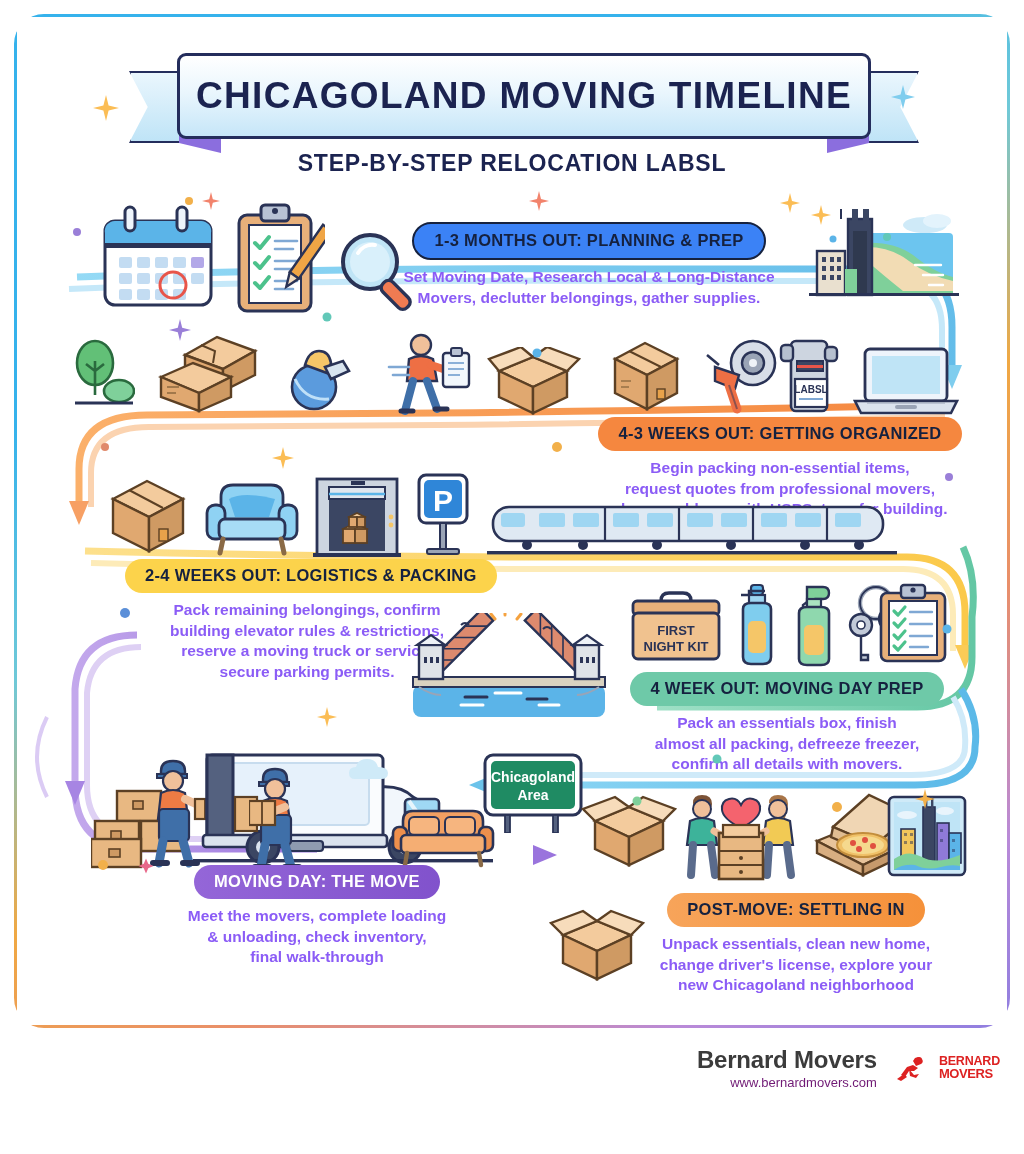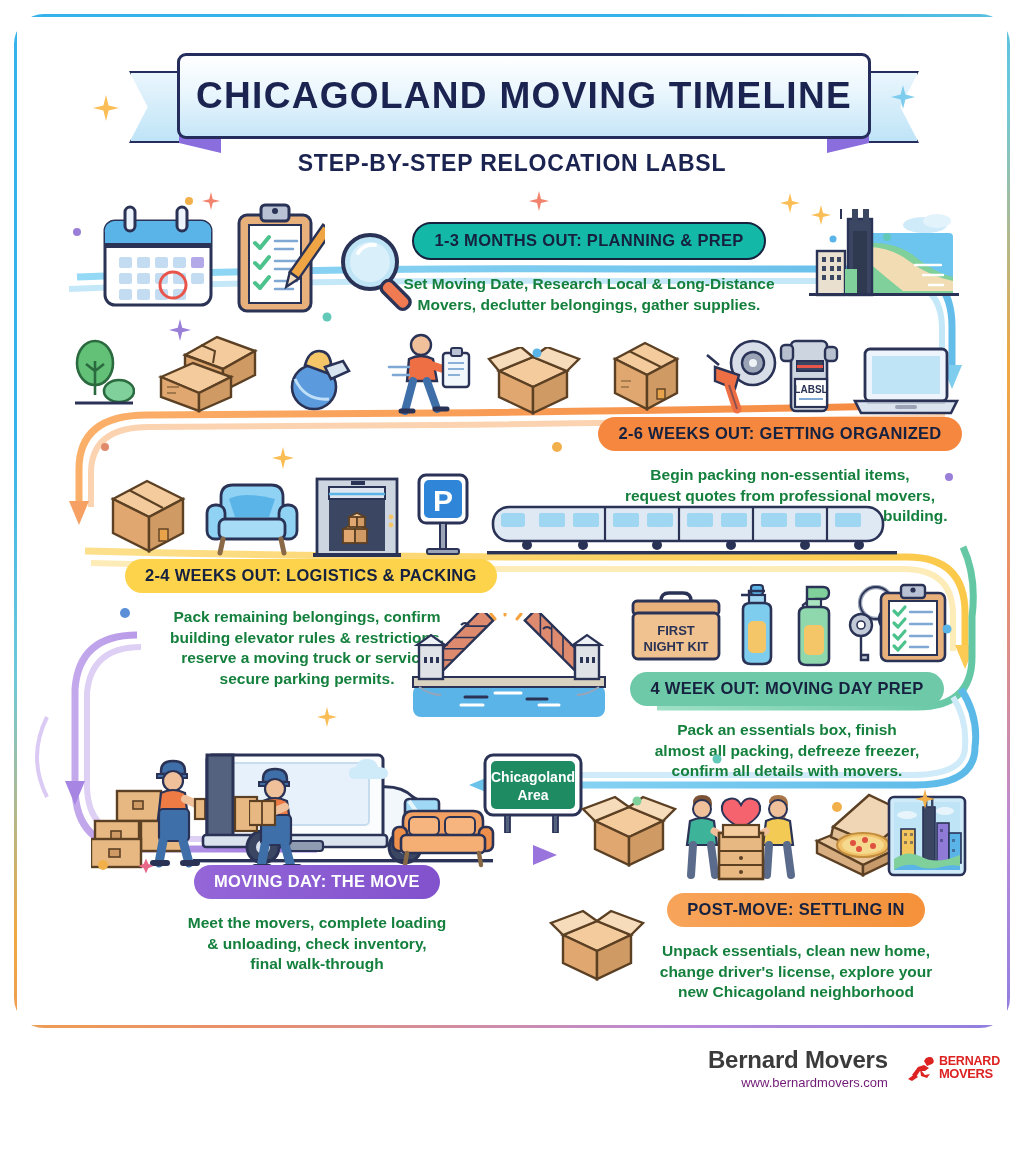--- a/index.html
+++ b/index.html
@@ -73,38 +73,38 @@
     display: inline-block;
     border-radius: 20px;
     padding: 7px 20px 8px 20px;
     font-size: 16.5px; font-weight: bold; letter-spacing: 0.3px;
     white-space: nowrap;
     color: #15213f;
   }
   .pill.outlined { border: 2.5px solid #16223f; }
   .pill.light-text { color: #ffffff; }
   .step-body {
-    margin-top: 14px;
+    margin-top: 7px;
     font-size: 15.5px; font-weight: bold; line-height: 1.33;
-    color: #15803d;
+    color: #8b5cf6;
     white-space: pre-line;
   }
   .ta-center { text-align: center; }
   
   .ill { position: absolute; }
   
   #footer {
     position: absolute; left: 0; right: 0; top: 1046px;
     display: flex; align-items: center; justify-content: flex-end;
     padding-right: 24px; gap: 18px;
   }
   .brand-txt { text-align: right; }
   .brand-name { font-size: 24px; font-weight: bold; color: #3b3b3b; letter-spacing: -0.2px; }
   .brand-url  { font-size: 13px; color: #701a75; margin-top: 1px; }
-  .logo-box { display: flex; align-items: center; gap: 3px; }
+  .logo-box { display: flex; align-items: center; gap: 14px; }
   .logo-txt { line-height: 0.92; }
   .logo-l1 { font-size: 12.5px; font-weight: bold; color: #dd2222; letter-spacing: -0.2px;}
   .logo-l2 { font-size: 13px; font-weight: bold; color: #dd2222; letter-spacing: -0.4px;}
   .sparkle { position: absolute; }
 </style>
 </head>
 <body>
 
 <div id="poster">
  <div id="frame">
@@ -280,21 +280,21 @@
      <rect x="6" y="90" width="150" height="3" fill="#2a3356"></rect>
      <svg x="6" y="2">
             <path d="M12 0 L14 8 L22 10 L14 12 L12 20 L10 12 L2 10 L10 8 Z" fill="#fbbd55"></path>
           </svg>
      <circle cx="30" cy="36" r="3.5" fill="#5bb4e8"></circle>
      <circle cx="84" cy="34" r="4" fill="#62c8b8"></circle>
    </svg>
 
    <div class="step" style="left:372px;top:205px;width:400px">
      <div style="text-align:center">
-       <span class="pill outlined" style="background:#14b8a6">1-3 MONTHS OUT: PLANNING &amp; PREP</span>
+       <span class="pill outlined" style="background:#3b82f6">1-3 MONTHS OUT: PLANNING &amp; PREP</span>
      </div>
      <div class="step-body ta-center">Set Moving Date, Research Local &amp; Long-Distance
 Movers, declutter belongings, gather supplies.</div>
    </div>
 
    <svg class="ill" style="left:56px;top:318px" width="62" height="76" viewBox="0 0 62 76">
      <ellipse cx="22" cy="28" rx="18" ry="22" fill="#62c077" stroke="#2a6a3e" stroke-width="2.6"></ellipse>
      <path d="M22 26 v34 M22 36 l-9 -7 M22 36 l9 -7" stroke="#2a6a3e" stroke-width="2.6" fill="none"></path>
      <ellipse cx="46" cy="56" rx="15" ry="11" fill="#7fd09a" stroke="#2a6a3e" stroke-width="2.6"></ellipse>
      <path d="M2 68 h58" stroke="#2a3356" stroke-width="3"></path>
@@ -378,21 +378,21 @@
      <rect x="21" y="9" width="68" height="38" fill="#bfe4f6"></rect>
      <path d="M4 54 h102 l-6 12 h-90 Z" fill="#dbe3ee" stroke="#2a3356" stroke-width="2.6"></path>
      <rect x="44" y="58" width="22" height="4" rx="2" fill="#9aa4b6"></rect>
      <g stroke="#9aa4b6" stroke-width="1.2">
             <path d="M16 56 h78"></path>
           </g>
    </svg>
 
    <div class="step" style="left:580px;top:400px;width:366px">
      <div style="text-align:center">
-       <span class="pill" style="background:#f5873f">2-6 WEEKS OUT: GETTING ORGANIZED</span>
+       <span class="pill" style="background:#f5873f">4-3 WEEKS OUT: GETTING ORGANIZED</span>
      </div>
      <div class="step-body ta-center">Begin packing non-essential items,
 request quotes from professional movers,
 change address with USPS, transfer building.</div>
    </div>
 
    <svg class="ill" style="left:88px;top:460px" width="86" height="80" viewBox="0 0 86 80">
      <polygon points="8,22 42,4 78,22 44,40" fill="#f3cb9d" stroke="#5c4024" stroke-width="2.4"></polygon>
      <polygon points="8,22 44,40 44,74 8,56" fill="#e0a870" stroke="#5c4024" stroke-width="2.4"></polygon>
      <polygon points="44,40 78,22 78,56 44,74" fill="#cf9a63" stroke="#5c4024" stroke-width="2.4"></polygon>

